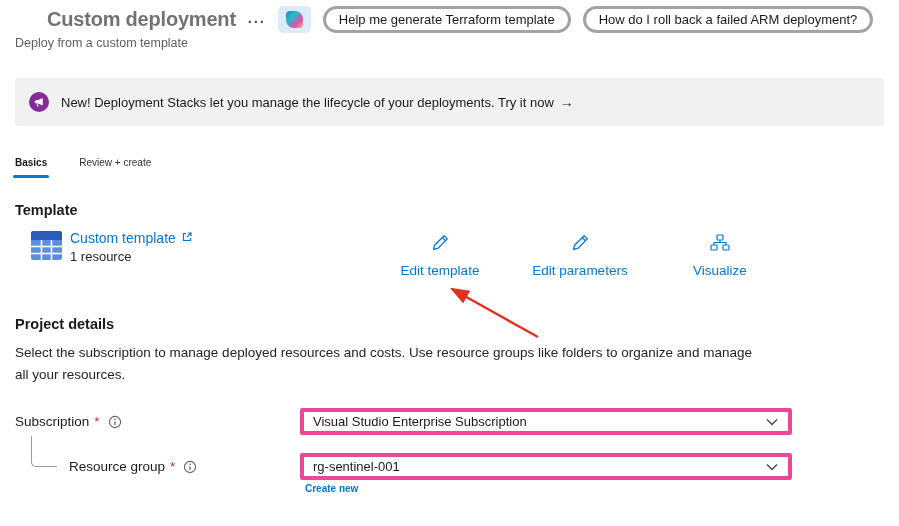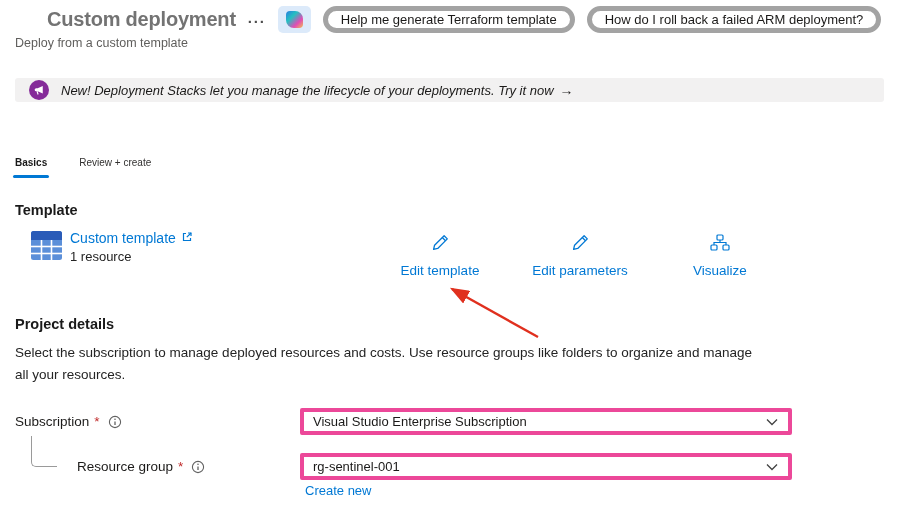--- a/index.html
+++ b/index.html
@@ -9,27 +9,27 @@
 
   
   .header { position:absolute; top:6px; left:15px; right:4px; }
   .title-row { display:flex; align-items:center; gap:12px; }
   .page-title { font-size:20px; font-weight:700; color:#737373; letter-spacing:-0.2px;margin-left:32px; }
   .more-btn { font-size:15px; color:#4d4d4d; font-weight:700; letter-spacing:1px; cursor:pointer; margin-top:4px; }
   .copilot-btn { width:33px; height:27px; border:none; background:#dceafa; border-radius:5px;
                  display:flex; align-items:center; justify-content:center; cursor:pointer; }
   .copilot-glyph { width:17px; height:17px; border-radius:4px 8px 4px 8px;
                    background:linear-gradient(135deg,#2a7de1 0%,#25c0c0 35%,#e24bb5 70%,#f2c14e 100%); }
-  .pill { height:27px; padding:0 13px; background:#fff; border:5px solid #a3a3a3; border-radius:14px;
+  .pill { height:27px; padding:0 13px; background:#fff; border:3px solid #a3a3a3; border-radius:14px;
           font-family:"Liberation Sans",sans-serif; font-size:13px; color:#1b1a19; cursor:pointer; white-space:nowrap; }
   .subtitle { margin-top:3px; font-size:12.5px; color:#5f5e5c; }
 
   
-  .banner { position:absolute; top:78px; left:15px; width:869px; height:24px; background:#f2f1f1;
-            border-radius:3px; display:flex; align-items:center; padding:0 14px; gap:12px; cursor:pointer;font-style:italic; }
+  .banner { position:absolute; top:78px; left:15px; width:869px; height:48px; background:#f2f1f1;
+            border-radius:3px; display:flex; align-items:center; padding:0 14px; gap:12px; cursor:pointer; }
   .banner-icon { width:20px; height:20px; border-radius:50%; background:#852b99; flex:0 0 auto;
                  display:flex; align-items:center; justify-content:center; }
   .banner-text { font-size:13px; color:#1b1a19; }
   .banner-arrow { margin-left:6px; font-size:14px; color:#1b1a19; }
 
   
   .tabs { position:absolute; top:157px; left:15px; display:flex; gap:32px; }
   .tab { position:relative; font-size:10px; color:#323130; cursor:pointer; padding-bottom:6px; }
   .tab.active { font-weight:700; color:#1a1a1a; }
   .tab.active::after { content:""; position:absolute; left:-2px; right:-2px; bottom:-4px; height:3px;
@@ -54,37 +54,37 @@
   .arrow-overlay { position:absolute; left:440px; top:282px; width:112px; height:62px; pointer-events:none; }
 
   
   .project-desc { position:absolute; top:342px; left:15px; width:752px; font-size:13.5px;
                   line-height:1.6; color:#242424; }
 
   
   .form-label-row { position:absolute; display:flex; align-items:center; gap:6px; height:27px;
                     font-size:13.5px; color:#1c1b1a; }
   .row-subscription { top:408px; left:15px; }
-  .row-resource-group { top:453px; left:77px; }
+  .row-resource-group { top:453px; left:69px; }
   .req { color:#c02b2b; margin-left:-1px; }
   .info-icon { display:flex; align-items:center; margin-left:2px; }
 
   .tree-connector { position:absolute; left:31px; top:436px; width:26px; height:31px;
                     border-left:1.5px solid #9a9a9a; border-bottom:1.5px solid #9a9a9a;
                     border-bottom-left-radius:5px; }
 
   .dropdown { position:absolute; left:300px; width:492px; height:27px; background:#fff;
               border:4px solid #ec4899; border-radius:2px; display:flex; align-items:center;
               justify-content:space-between; padding:0 10px 0 9px; font-size:13px; color:#1b1a19;
               cursor:pointer; }
   .dd-subscription { top:408px; }
   .dd-resource-group { top:453px; }
 
-  .create-new { position:absolute; left:305px; top:483px; font-size:13px; color:#0078d4;
-                text-decoration:none; cursor:pointer; }
+  .create-new { position:absolute; left:305px; top:483px; font-size:10px; color:#0078d4;
+                text-decoration:none; cursor:pointer;font-weight:bold; }
 </style>
 </head>
 <body>
 
 <div class="page">
 
   <div class="header">
     <div class="title-row">
       <h1 class="page-title">Custom deployment</h1>
       <span class="more-btn">···</span>

